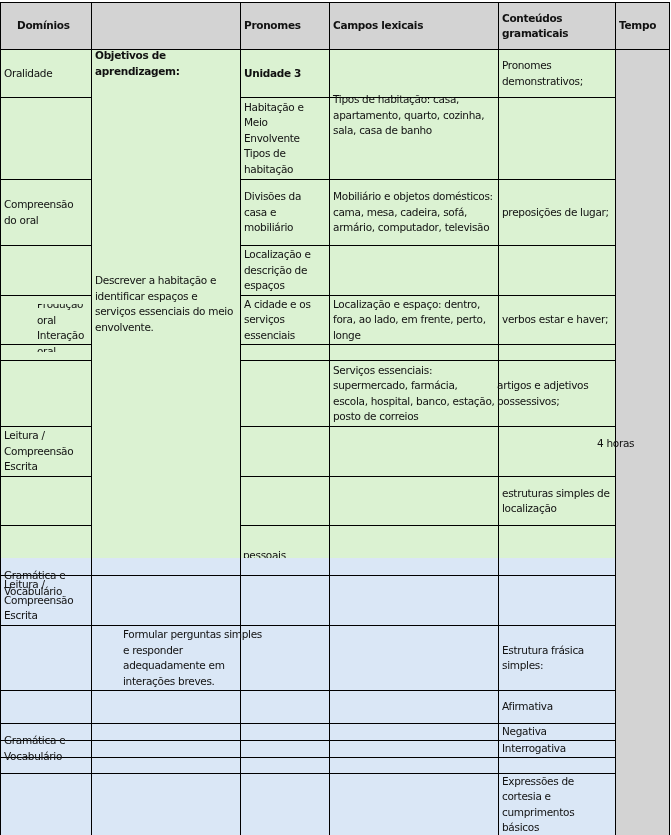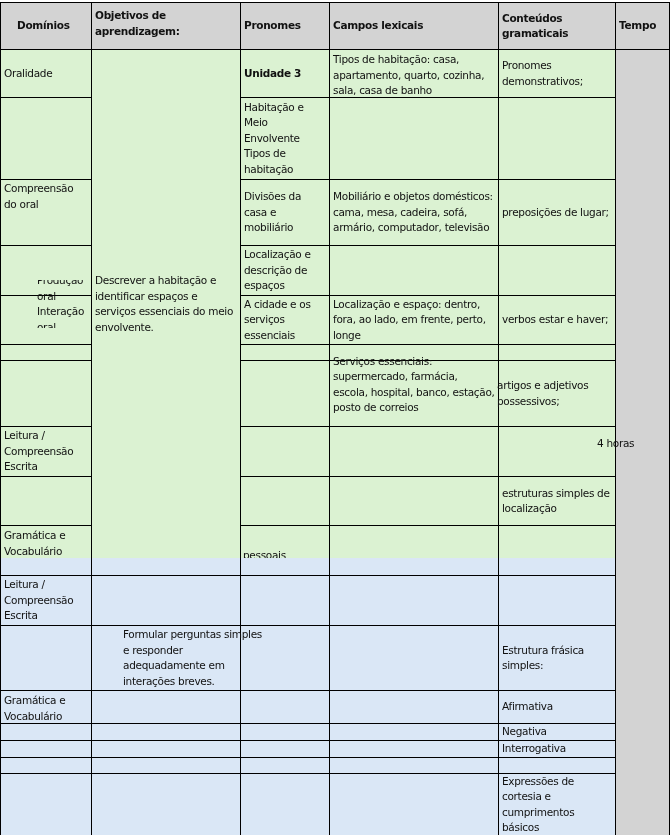--- a/index.html
+++ b/index.html
@@ -4,21 +4,21 @@
 <style>
   html, body { margin:0; padding:0; background:#ffffff; }
   body { width:671px; height:835px; position:relative; overflow:hidden;
          font-family:"DejaVu Sans", "Liberation Sans", sans-serif; font-size:10.5px; color:#111; }
   .bg { position:absolute; }
   .vl { position:absolute; width:1px; background:#000; }
   .hl { position:absolute; height:1px; background:#000; }
   .cell { position:absolute; display:flex; align-items:center; padding:0 3px; box-sizing:border-box;
           line-height:15.5px; letter-spacing:-0.3px; overflow:hidden; }
   .hdr { font-weight:bold; }
-  .top { align-items:flex-start; padding-top:2px; }
+  .top { align-items:flex-start; padding-top:2px;margin-top:40px; }
   .clip { position:absolute; font-size:10.5px; letter-spacing:-0.3px; overflow:hidden; }
 </style>
 </head>
 <body>
 
 <div class="bg" style="left:0;top:2px;width:669px;height:47px;background:#d3d3d3;"></div>
 <div class="bg" style="left:0;top:49px;width:615px;height:509px;background:#dbf2d2;"></div>
 <div class="bg" style="left:0;top:558px;width:615px;height:277px;background:#dae7f6;"></div>
 <div class="bg" style="left:615px;top:49px;width:54px;height:786px;background:#d3d3d3;"></div>
 
@@ -61,43 +61,43 @@
 <div class="hl" style="left:0;top:773px;width:616px;"></div>
 
 <div class="cell hdr" style="left:1px;top:3px;width:90px;height:46px;padding-left:16px;">Domínios</div>
 <div class="cell hdr top" style="left:92px;top:6px;width:148px;height:43px;">Objetivos de aprendizagem:</div>
 <div class="cell hdr" style="left:241px;top:3px;width:88px;height:46px;">Pronomes</div>
 <div class="cell hdr" style="left:330px;top:3px;width:168px;height:46px;">Campos lexicais</div>
 <div class="cell hdr" style="left:499px;top:3px;width:116px;height:46px;">Conteúdos gramaticais</div>
 <div class="cell hdr" style="left:616px;top:3px;width:53px;height:46px;">Tempo</div>
 
 <div class="cell" style="left:1px;top:50px;width:90px;height:47px;">Oralidade</div>
-<div class="cell" style="left:1px;top:164px;width:90px;height:65px;">Compreensão do oral</div>
-<div class="cell" style="left:1px;top:280px;width:90px;height:48px;padding-left:36px;">Produção oral Interação oral</div>
+<div class="cell" style="left:1px;top:180px;width:90px;height:65px;">Compreensão do oral</div>
+<div class="cell" style="left:1px;top:304px;width:90px;height:48px;padding-left:36px;">Produção oral Interação oral</div>
 <div class="cell" style="left:1px;top:427px;width:90px;height:49px;">Leitura / Compreensão Escrita</div>
 <div class="cell top" style="left:1px;top:526px;width:90px;height:32px;">Gramática e Vocabulário</div>
 <div class="cell" style="left:1px;top:576px;width:90px;height:49px;">Leitura / Compreensão Escrita</div>
 <div class="cell top" style="left:1px;top:691px;width:90px;height:32px;">Gramática e Vocabulário</div>
 
 <div class="cell" style="left:92px;top:50px;width:148px;height:508px;">Descrever a habitação e identificar espaços e serviços essenciais do meio envolvente.</div>
 <div class="cell" style="left:92px;top:626px;width:148px;height:64px;margin-left:28px;">Formular perguntas simples e responder adequadamente em interações breves.</div>
 
 <div class="cell hdr" style="left:241px;top:50px;width:88px;height:47px;">Unidade 3</div>
 <div class="cell" style="left:241px;top:98px;width:88px;height:81px;">Habitação e Meio Envolvente Tipos de habitação</div>
 <div class="cell" style="left:241px;top:180px;width:88px;height:65px;">Divisões da casa e mobiliário</div>
 <div class="cell" style="left:241px;top:246px;width:88px;height:49px;">Localização e descrição de espaços</div>
 <div class="cell" style="left:241px;top:296px;width:88px;height:48px;">A cidade e os serviços essenciais</div>
 <div class="clip" style="left:242px;top:549px;width:86px;height:9px;">
   <div style="position:absolute;top:0;left:1px;line-height:15px;margin-top:-1px;">pessoais básicas.</div>
 </div>
 
 <div class="cell top" style="left:330px;top:50px;width:168px;height:47px;">Tipos de habitação: casa, apartamento, quarto, cozinha, sala, casa de banho</div>
 <div class="cell" style="left:330px;top:180px;width:168px;height:65px;">Mobiliário e objetos domésticos: cama, mesa, cadeira, sofá, armário, computador, televisão</div>
 <div class="cell" style="left:330px;top:296px;width:168px;height:48px;">Localização e espaço: dentro, fora, ao lado, em frente, perto, longe</div>
-<div class="cell" style="left:330px;top:352px;width:168px;height:65px;">Serviços essenciais: supermercado, farmácia, escola, hospital, banco, estação, posto de correios</div>
+<div class="cell" style="left:330px;top:361px;width:168px;height:65px;">Serviços essenciais: supermercado, farmácia, escola, hospital, banco, estação, posto de correios</div>
 
 <div class="cell" style="left:499px;top:50px;width:116px;height:47px;">Pronomes demonstrativos;</div>
 <div class="cell" style="left:499px;top:180px;width:116px;height:65px;">preposições de lugar;</div>
 <div class="cell" style="left:499px;top:296px;width:116px;height:48px;">verbos estar e haver;</div>
 <div class="cell" style="left:484px;top:361px;width:116px;height:65px;margin-left:10px;">artigos e adjetivos possessivos;</div>
 <div class="cell" style="left:499px;top:477px;width:116px;height:48px;">estruturas simples de localização</div>
 <div class="cell" style="left:499px;top:626px;width:116px;height:64px;">Estrutura frásica simples:</div>
 <div class="cell" style="left:499px;top:691px;width:116px;height:32px;">Afirmativa</div>
 <div class="cell" style="left:499px;top:724px;width:116px;height:16px;">Negativa</div>
 <div class="cell" style="left:499px;top:741px;width:116px;height:16px;">Interrogativa</div>

